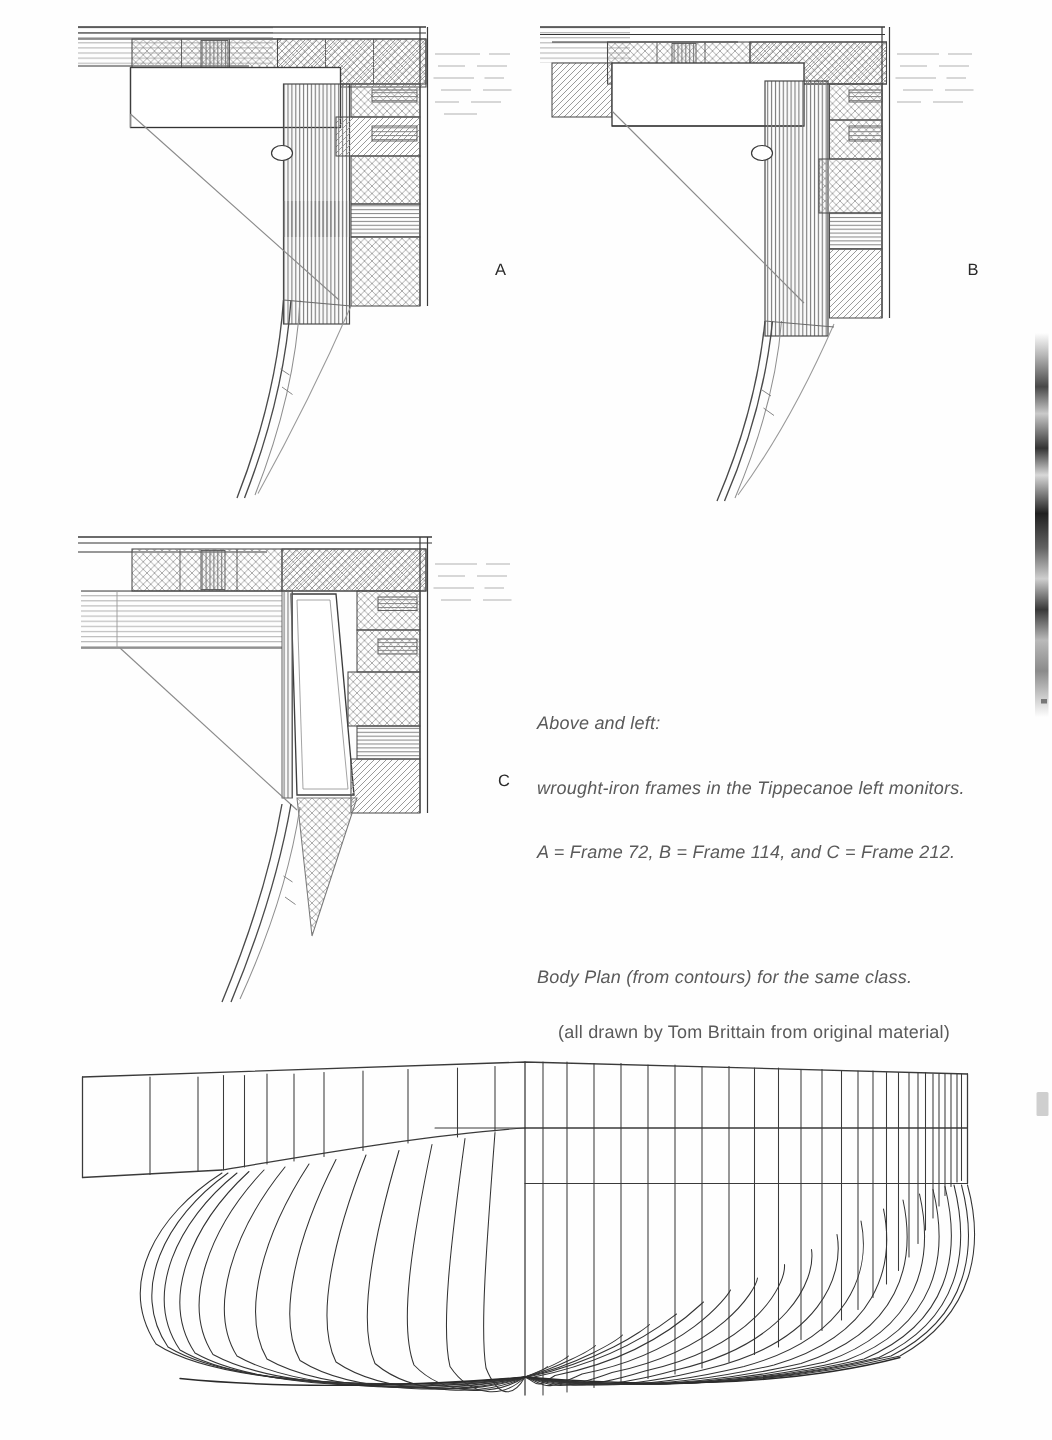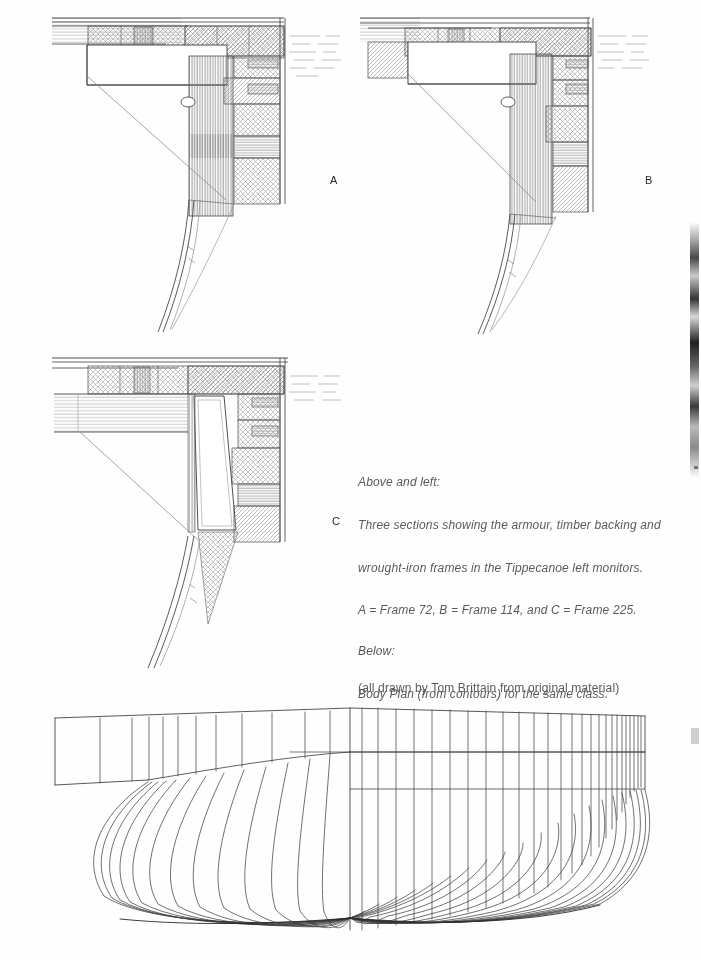--- a/index.html
+++ b/index.html
@@ -252,31 +252,29 @@
         <path d="M146,184 C139,224 126,268 106,316" stroke="#4a4a4a" stroke-width=".9"></path>
         <path d="M152,186 C146,226 133,268 112,314" stroke="#8f8f8f" stroke-width=".7"></path>
         <path d="M141,232 l6,4 M142,246 l7,5" stroke="#777" stroke-width=".6"></path>
       </g>
     </svg>
   </div>
   <div class="seclabel" style="left:332px;top:515px;">C</div>
 
   <div class="caption" style="left:358px;top:447px;">
     <div>Above and left:</div>
-    <div>Three sections showing the armour, timber backing and</div>
     <div>wrought-iron frames in the Tippecanoe left monitors.</div>
-    <div>A = Frame 72, B = Frame 114, and C = Frame 225.</div>
+    <div>A = Frame 72, B = Frame 114, and C = Frame 212.</div>
   </div>
 
   <div class="caption" style="left:358px;top:616px;">
-    <div>Below:</div>
     <div>Body Plan (from contours) for the same class.</div>
   </div>
 
-  <div class="caption plain" style="left:358px;top:653px;text-align:center;">
+  <div class="caption plain" style="left:372px;top:653px;text-align:center;">
     <div>(all drawn by Tom Brittain from original material)</div>
   </div>
 
   <div class="bodyplan">
     <svg width="701" height="250" viewBox="0 0 701 250">
       <g stroke="#333" fill="none" stroke-width=".7" stroke-linecap="round">
 
         <path d="M55,28 L350,18 L645,26" stroke="#3a3a3a" stroke-width=".85"></path>
         <path d="M55,28 L55,95" stroke="#3a3a3a" stroke-width=".85"></path>
         <path d="M645,26 L645,99" stroke="#3a3a3a" stroke-width=".85"></path>

